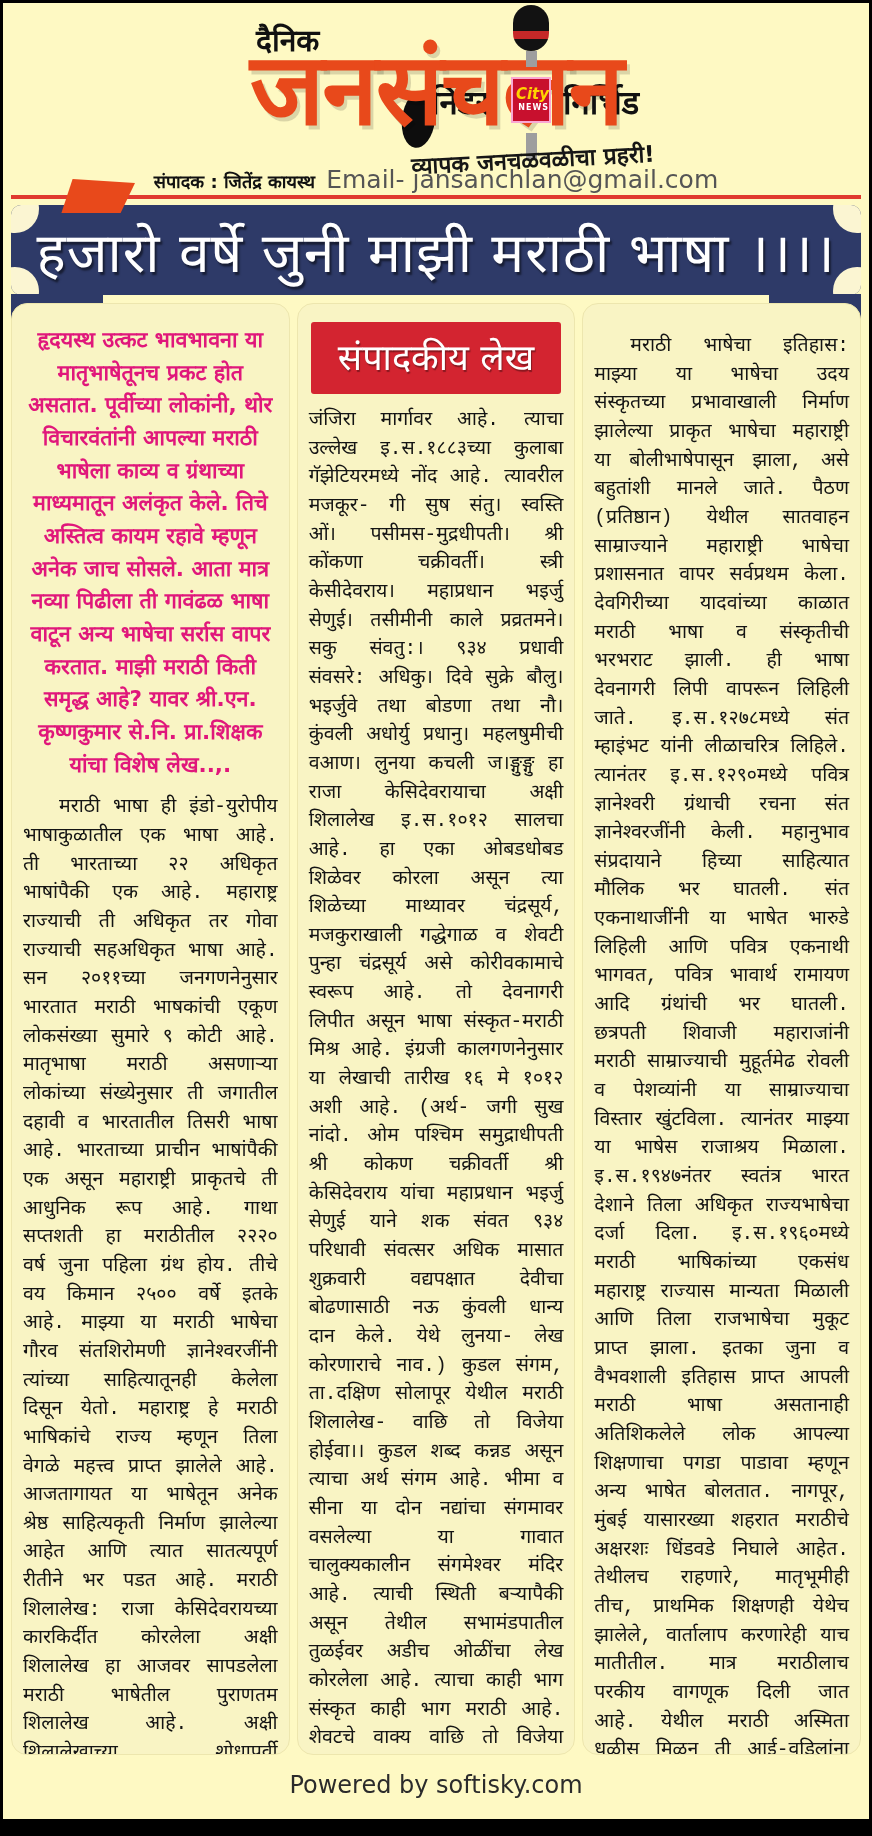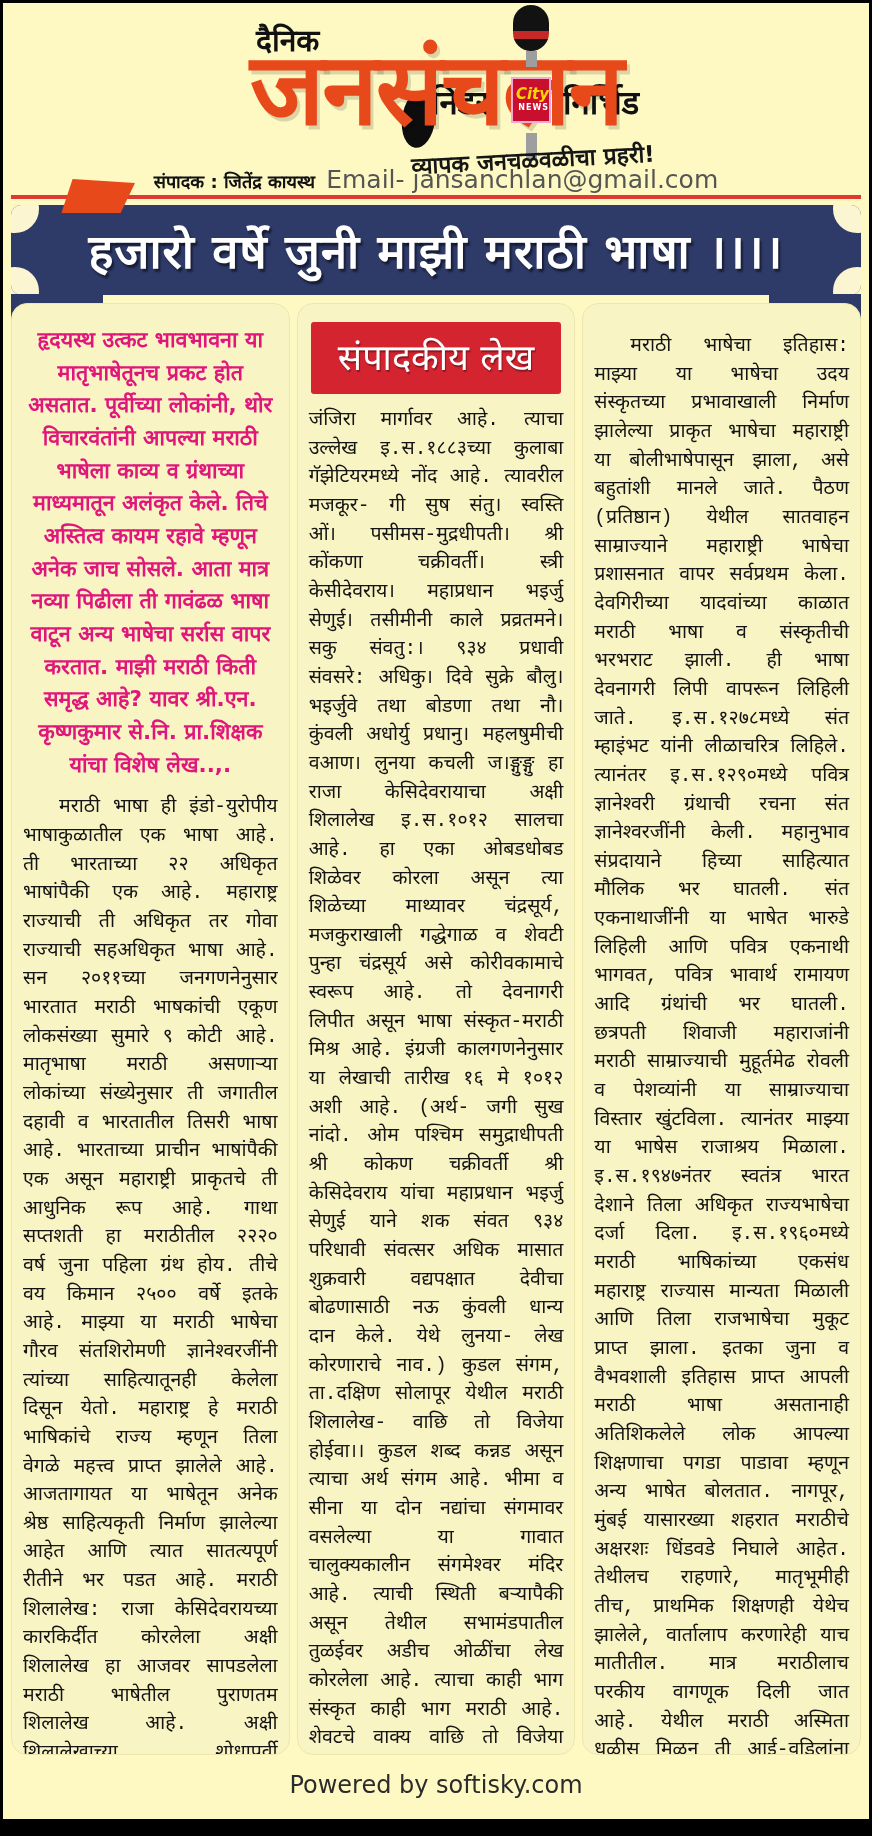--- a/index.html
+++ b/index.html
@@ -32,21 +32,21 @@
   .editor-row{position:absolute;left:0;right:0;top:162px;text-align:center;white-space:nowrap;}
   .editor-row .editor{font-size:18px;font-weight:800;color:#111;}
   .editor-row .email{font-size:25px;font-weight:400;color:#555;margin-left:6px;text-align:center;}
   .orange-artifact{position:absolute;left:52px;top:176px;width:80px;height:34px;z-index:4;
     background:var(--masthead-orange,#E8491B);
     clip-path:polygon(8% 100%,22% 0,100% 12%,82% 100%);}
   .red-rule{height:4px;margin:0 8px;background:#E03A2F;}
   
   .banner{position:relative;margin:6px 8px 0;height:90px;background:var(--banner-navy,#2E3A68);
     border-radius:10px;overflow:hidden;display:flex;align-items:center;justify-content:center;}
-  .banner h1{margin:10px;color:#fff;font-size:47px;font-weight:700;letter-spacing:1px;
+  .banner h1{margin:10px;color:#fff;font-size:55px;font-weight:400;letter-spacing:1px;
     text-shadow:2px 3px 2px rgba(0,0,0,0.5);white-space:nowrap;}
   .notch{position:absolute;width:48px;height:48px;border-radius:50%;background:#FBF5D2;}
   .notch.tl{left:-20px;top:-20px;} .notch.tr{right:-20px;top:-20px;}
   .notch.bl{left:-20px;bottom:-20px;} .notch.br{right:-20px;bottom:-20px;}
   
   .columns{position:relative;margin:8px 8px 0;display:flex;gap:7px;height:1452px;justify-content:space-between;}
   .curl{position:absolute;top:-9px;width:92px;height:52px;background:var(--banner-navy,#2E3A68);z-index:0;}
   .curl.left{left:0;border-radius:0 0 0 20px;}
   .curl.right{right:0;border-radius:0 0 20px 0;}
   .col{position:relative;z-index:1;flex:1 1 0;box-sizing:border-box;overflow:hidden;

